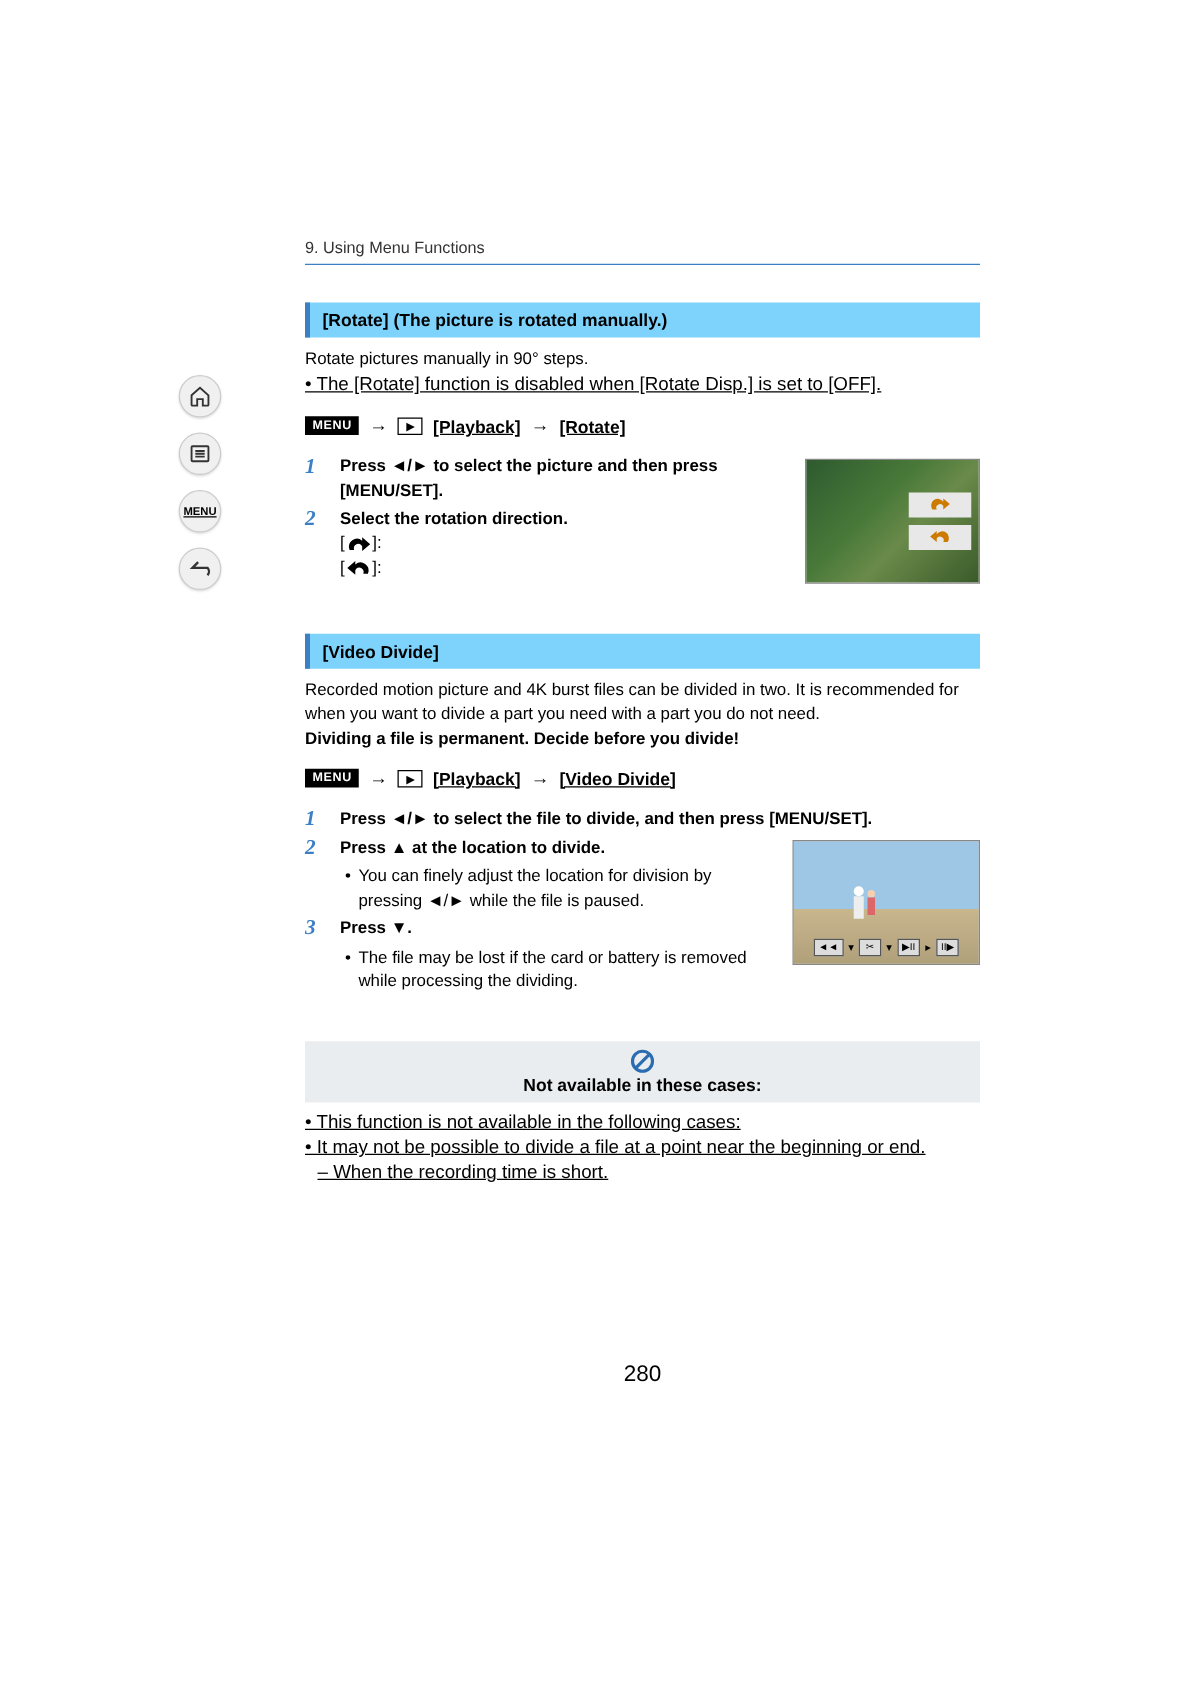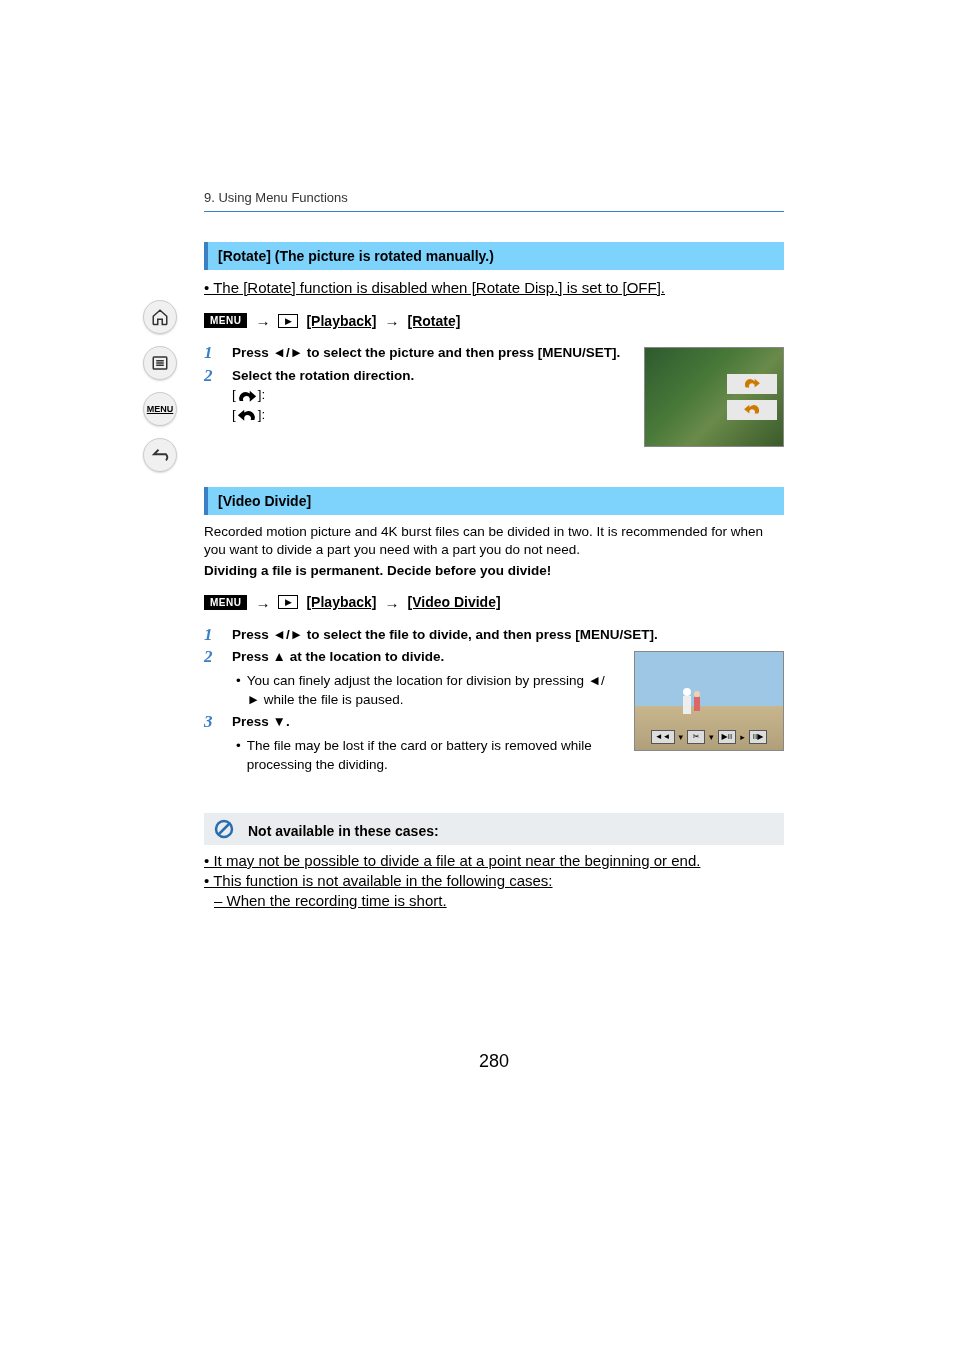--- a/index.html
+++ b/index.html
@@ -31,21 +31,21 @@
     height: 34px;
     border-radius: 50%;
     background: #f0f0f0;
     border: 1px solid #ccc;
     display: flex;
     align-items: center;
     justify-content: center;
     box-shadow: 0 1px 2px rgba(0,0,0,0.15);
   }
   .content {
-    margin-left: 64px;
+    margin-left: 104px;
   }
   .breadcrumb {
     font-size: 13px;
     color: #333;
     border-bottom: 1px solid #3b7fc4;
     padding-bottom: 6px;
     margin-bottom: 30px;
   }
   .section-header {
     background: #7dd3fc;
@@ -160,23 +160,24 @@
     min-width: 18px;
   }
   .ctrl-dot { font-size:9px; }
   .note-box { margin-top: 36px; }
   .note-header {
     background: #eaedef;
     padding: 6px 10px;
     font-weight: bold;
     font-size: 14px;
     display:flex;
-    align-items:flex-end;
-    gap:14px;
+    align-items:center;
+    gap:1px;
     margin-bottom: 6px;
+    flex-direction: column;
   }
   .nope-icon {
     width: 20px; height: 20px;
     display:inline-flex;
   }
   .page-number {
     text-align: center;
     margin-top: 140px;
     font-size: 18px;
   }
@@ -207,20 +208,21 @@
       <svg width="18" height="18" viewBox="0 0 24 24" fill="none" stroke="#333" stroke-width="2.5">
           <path d="M10 5 L4 11 L20 11 A6 6 0 0 1 20 19"></path>
         </svg>
     </div>
   </div>
 
   <div class="content">
     <div class="breadcrumb">9. Using Menu Functions</div>
 
     <div class="section-header">[Rotate] (The picture is rotated manually.)</div>
+    <div class="para">Rotate pictures manually in 90° steps.</div>
     <div class="bullet">• The [Rotate] function is disabled when [Rotate Disp.] is set to [OFF].</div>
 
     <div class="menu-path">
       <span class="menu-badge">MENU</span>
       <span class="arrow-sep">→</span>
       <span class="play-icon-box">▶</span>
       <span class="bold-link">[Playback]</span>
       <span class="arrow-sep">→</span>
       <span class="bold-link">[Rotate]</span>
     </div>
@@ -334,20 +336,20 @@
     <div class="note-box">
       <div class="note-header">
         <span class="nope-icon">
           <svg viewBox="0 0 20 20">
               <circle cx="10" cy="10" r="8" fill="none" stroke="#2a6db0" stroke-width="2.5"></circle>
               <line x1="4.5" y1="15.5" x2="15.5" y2="4.5" stroke="#2a6db0" stroke-width="2.5"></line>
             </svg>
         </span>
         <span>Not available in these cases:</span>
       </div>
+      <div class="bullet">• This function is not available in the following cases:</div>
       <div class="bullet">• It may not be possible to divide a file at a point near the beginning or end.</div>
-      <div class="bullet">• This function is not available in the following cases:</div>
       <div class="bullet" style="margin-left:10px;">– When the recording time is short.</div>
     </div>
 
     <div class="page-number">280</div>
   </div>
 </div>
 
 </body></html>

